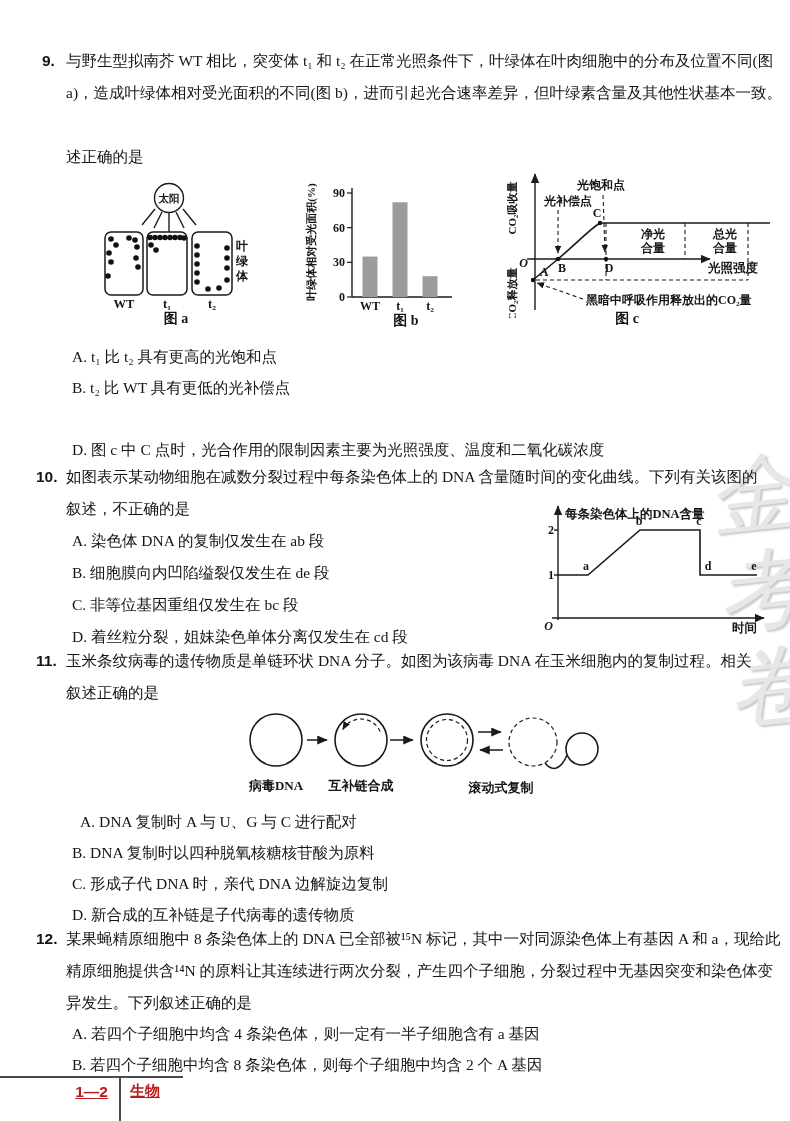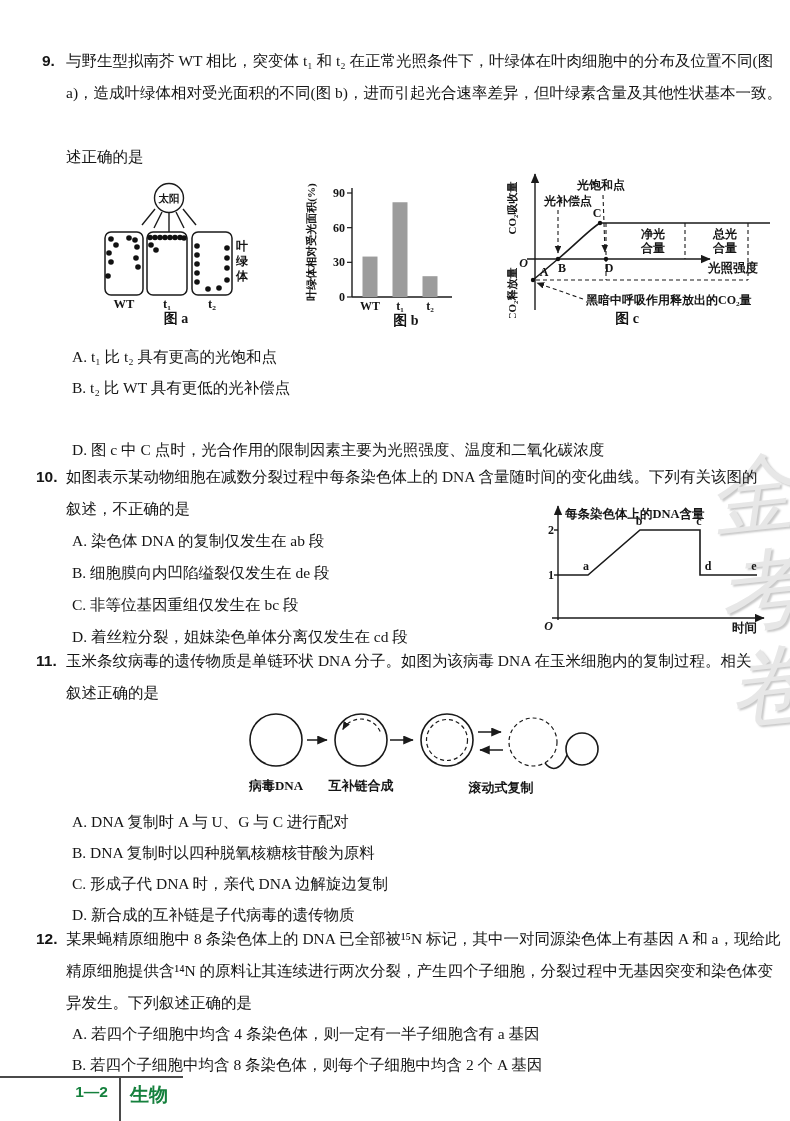--- a/index.html
+++ b/index.html
@@ -26,21 +26,21 @@
   .wm {
     position:absolute; left:718px; top:446px; width:78px;
     font-family:"DejaVu Serif",serif; font-style:italic;
     font-size:86px; line-height:96px; color:#e7e7e7;
     text-shadow:2px 2px 2px #c9c9c9,-1px -1px 1px #ffffff;
     transform:rotate(-6deg); text-align:center;
   }
   .hline { position:absolute; background:#4a4a4a; }
   .footer-txt {
     position:absolute; font-family:"Liberation Sans","DejaVu Sans",sans-serif;
-    font-weight:bold; font-size:15.5px; color:#15803d;
+    font-weight:bold; font-size:15.5px; color:#b91c1c;text-decoration:underline;
   }
 </style>
 </head>
 <body>
 
 <div class="page">
 
   <div class="wm">
     <div>金</div>
     <div>考</div>
@@ -244,30 +244,30 @@
       <line x1="72" y1="38" x2="92" y2="38" marker-end="url(#arrC)"></line>
       <line x1="155" y1="38" x2="178" y2="38" marker-end="url(#arrC)"></line>
       <line x1="243" y1="30" x2="266" y2="30" marker-end="url(#arrC)"></line>
       <line x1="268" y1="48" x2="245" y2="48" marker-end="url(#arrC)"></line>
     </g>
     <text x="41" y="88" text-anchor="middle" class="f13">病毒DNA</text>
     <text x="126" y="88" text-anchor="middle" class="f13">互补链合成</text>
     <text x="266" y="90" text-anchor="middle" class="f13">滚动式复制</text>
   </svg>
 
-  <div class="abs opt" style="left:72px;top:812px">A. DNA 复制时 A 与 U、G 与 C 进行配对</div>
+  <div class="abs opt" style="left:80px;top:812px">A. DNA 复制时 A 与 U、G 与 C 进行配对</div>
   <div class="abs opt" style="left:72px;top:843px">B. DNA 复制时以四种脱氧核糖核苷酸为原料</div>
   <div class="abs opt" style="left:72px;top:874px">C. 形成子代 DNA 时，亲代 DNA 边解旋边复制</div>
   <div class="abs opt" style="left:72px;top:905px">D. 新合成的互补链是子代病毒的遗传物质</div>
 
   <div class="abs qnum" style="left:36px;top:929px">12.</div>
   <div class="abs tline" style="left:66px;top:929px">某果蝇精原细胞中 8 条染色体上的 DNA 已全部被¹⁵N 标记，其中一对同源染色体上有基因 A 和 a，现给此</div>
   <div class="abs tline" style="left:66px;top:961px">精原细胞提供含¹⁴N 的原料让其连续进行两次分裂，产生四个子细胞，分裂过程中无基因突变和染色体变</div>
   <div class="abs tline" style="left:66px;top:993px">异发生。下列叙述正确的是</div>
   <div class="abs opt" style="left:72px;top:1024px">A. 若四个子细胞中均含 4 条染色体，则一定有一半子细胞含有 a 基因</div>
   <div class="abs opt" style="left:72px;top:1055px">B. 若四个子细胞中均含 8 条染色体，则每个子细胞中均含 2 个 A 基因</div>
 
   <div class="hline" style="left:0;top:1076px;width:183px;height:2px"></div>
   <div class="hline" style="left:119px;top:1076px;width:2px;height:45px"></div>
   <div class="footer-txt" style="left:38px;top:1083px;width:70px;text-align:right">1—2</div>
-  <div class="footer-txt" style="left:130px;top:1082px;font-size:19px">生物</div>
+  <div class="footer-txt" style="left:130px;top:1082px;font-size:15px">生物</div>
 
 </div>
 
 </body></html>

